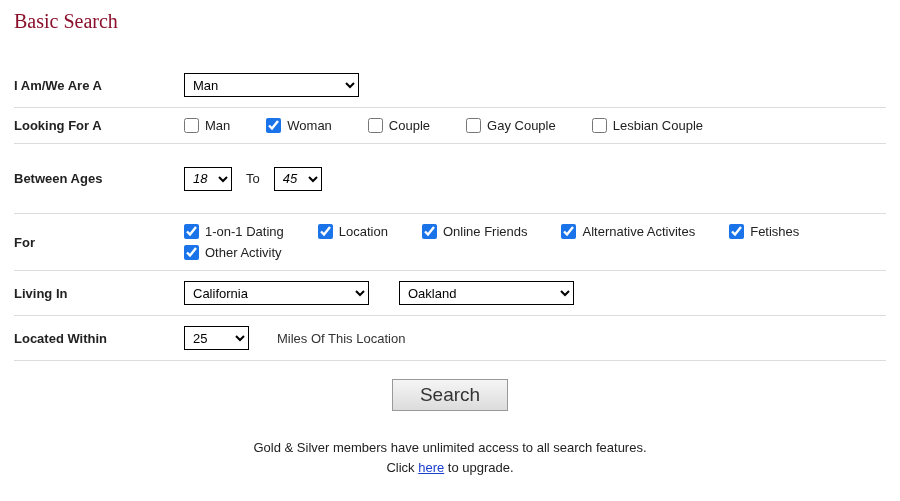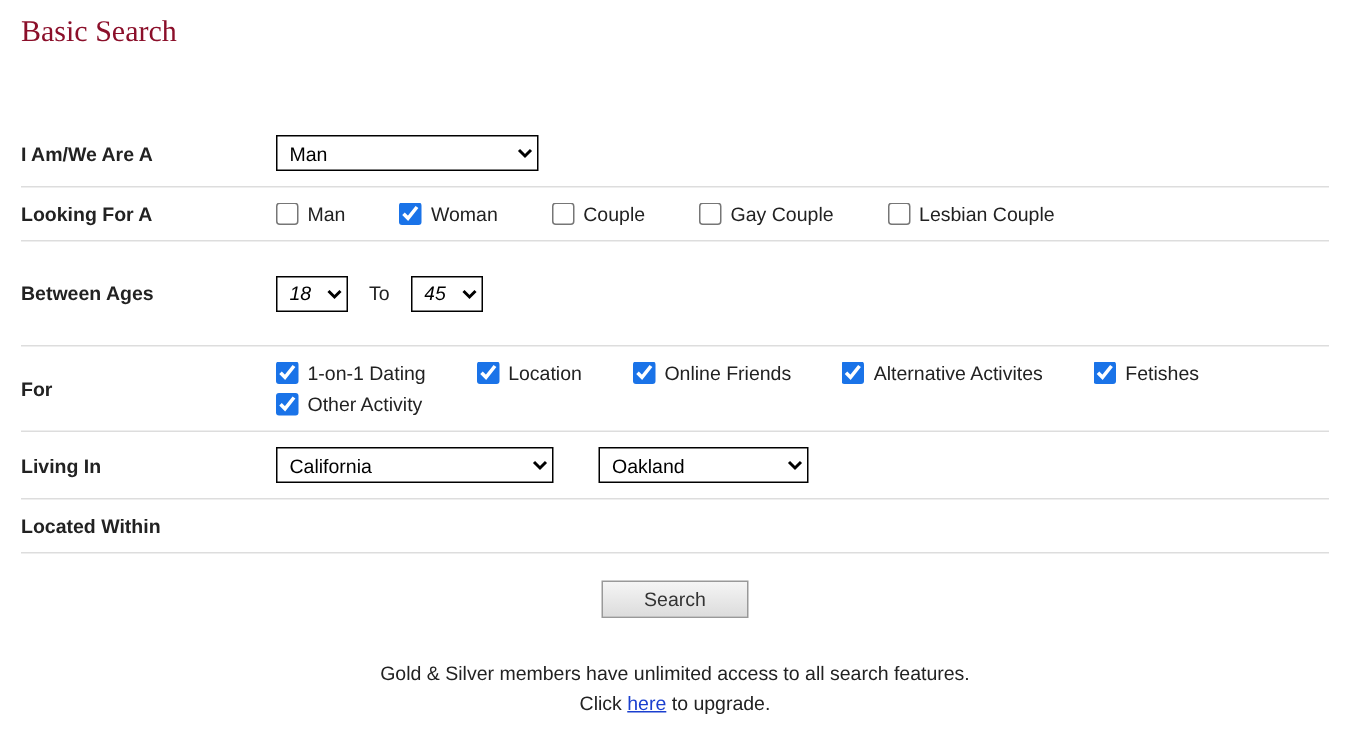--- a/index.html
+++ b/index.html
@@ -9,21 +9,21 @@
     color: #222;
     margin: 0;
     padding: 10px 14px;
     background: #fff;
   }
   h2.page-title {
     color: #8b0f2a;
     font-family: Georgia, 'Times New Roman', serif;
     font-size: 20px;
     font-weight: normal;
-    margin: 0 0 47px 0;
+    margin: 0 0 30px 0;
   }
   .form-row {
     display: flex;
     align-items: center;
     padding: 10px 0;
     border-bottom: 1px solid #ddd;
   }
   .label-col {
     flex: 0 0 170px;
     font-weight: bold;
@@ -41,21 +41,21 @@
     font-size: 13px;
     padding: 2px 4px;
     border: 1px solid #000;
     background: #fff;
     height: 24px;
   }
   .sel-wide { width: 175px; }
   .sel-age { width: 48px; font-style: italic; }
   .sel-country { width: 175px; }
   .sel-region { width: 185px; }
-  .sel-city { width: 140px; }
+  .sel-city { width: 175px; }
   .sel-dist { width: 65px; }
   .to-text { margin: 17px 6px; }
   .check-item {
     display: inline-flex;
     align-items: center;
     margin-right: 28px;
     white-space: nowrap;
   }
   .check-item input[type="checkbox"] {
     width: 15px;
@@ -66,21 +66,21 @@
   .for-row .check-item { margin-right: 26px; }
   .for-row .field-col { max-width: 680px; }
   .living-col select { margin-right: 22px; }
   .miles-text { margin-left: 20px; color: #333; }
   .actions {
     text-align: center;
     margin-top: 18px;
   }
   button.search-btn {
     font-family: inherit;
-    font-size: 13px;
+    font-size: 19px;
     padding: 4px 27px;
     background: linear-gradient(#f5f5f5, #dcdcdc);
     border: 1px solid #999;
     color: #333;
     cursor: pointer;
   }
   .footer-text {
     text-align: center;
     margin-top: 27px;
     font-size: 13px;
@@ -182,20 +182,26 @@
       <option>California</option>
     </select>
     <select class="sel-city">
       <option>Oakland</option>
     </select>
   </div>
 </div>
 
 <div class="form-row">
   <div class="label-col">Located Within</div>
+  <div class="field-col">
+    <select class="sel-dist">
+      <option>25</option>
+    </select>
+    <span class="miles-text">Miles Of This Location</span>
+  </div>
 </div>
 
 <div class="actions">
   <button class="search-btn">Search</button>
 </div>
 
 <div class="footer-text">
   <span>Gold &amp; Silver members have unlimited access to all search features.</span><br>
   <span>Click </span><a href="#">here</a><span> to upgrade.</span>
 </div>

